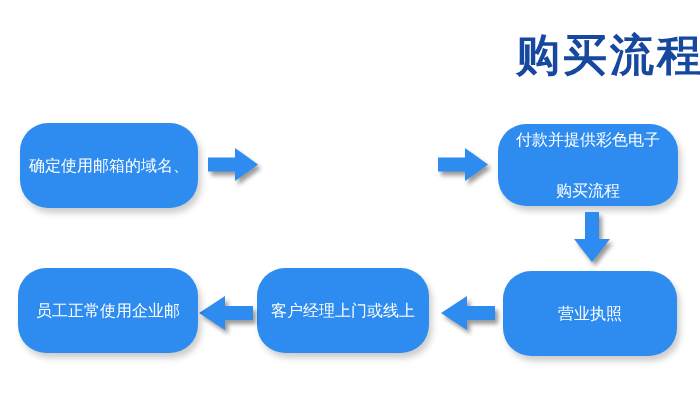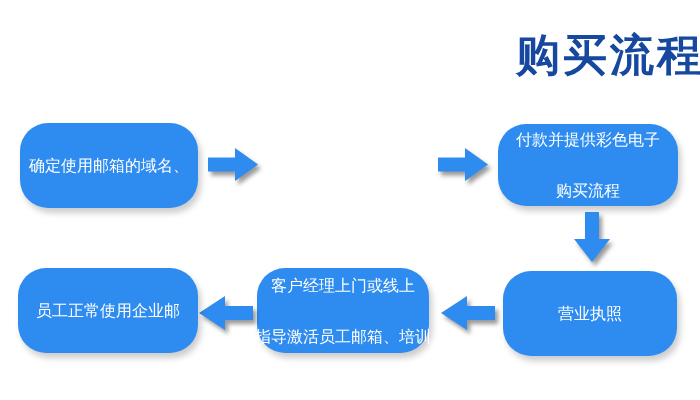--- a/index.html
+++ b/index.html
@@ -75,21 +75,20 @@
   <div class="box" style="left:503px;top:271px;width:174px;height:85px">
     <span class="line">营业执照</span>
   </div>
 
   <svg class="arrow" style="left:441px;top:296px" width="54" height="34" viewBox="0 0 54 34">
     <polygon points="54,10 26,10 26,0 0,17 26,34 26,24 54,24"></polygon>
   </svg>
 
   <div class="box" style="left:257px;top:268px;width:172px;height:85px">
     <span class="line">客户经理上门或线上</span>
-    <span class="line">指导激活员工邮箱、培训</span>
   </div>
 
   <svg class="arrow" style="left:199px;top:296px" width="54" height="34" viewBox="0 0 54 34">
     <polygon points="54,10 26,10 26,0 0,17 26,34 26,24 54,24"></polygon>
   </svg>
 
   <div class="box" style="left:18px;top:268px;width:180px;height:85px">
     <span class="line">员工正常使用企业邮</span>
   </div>
 

